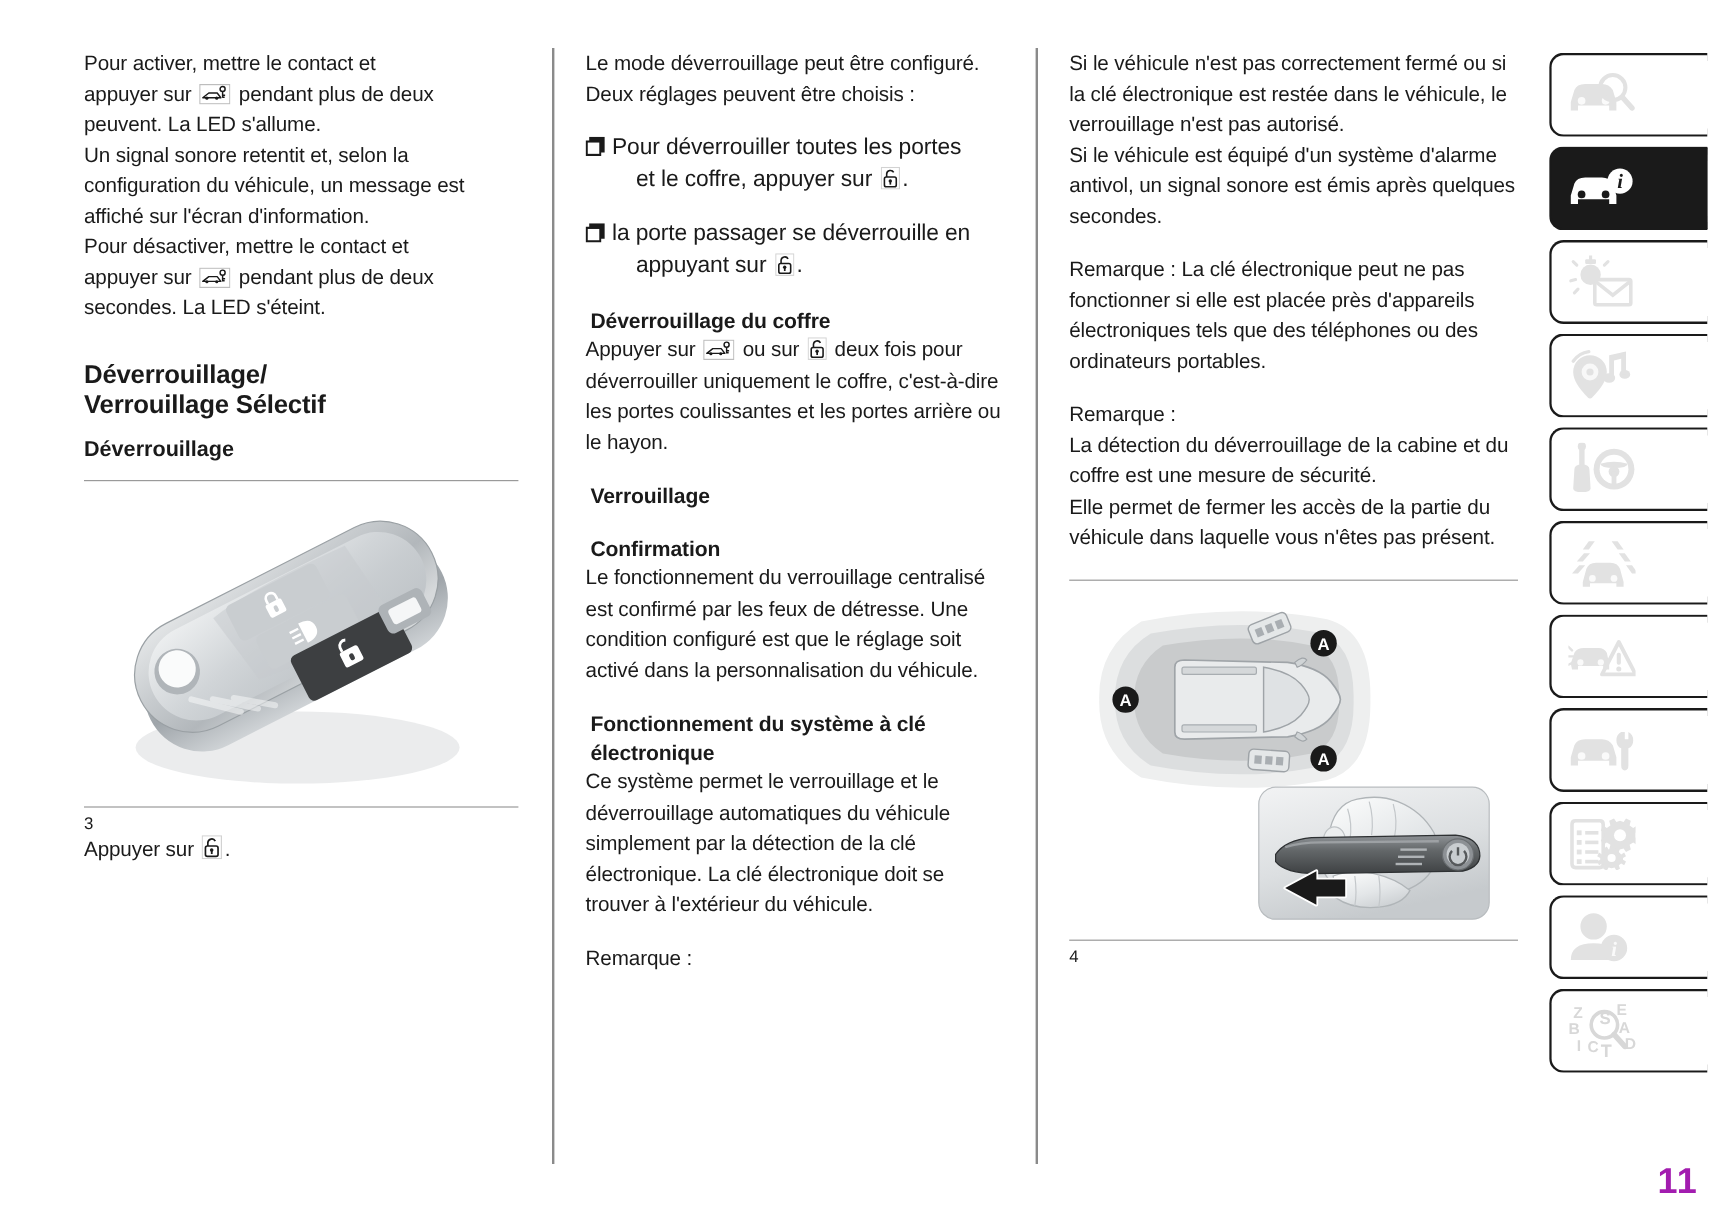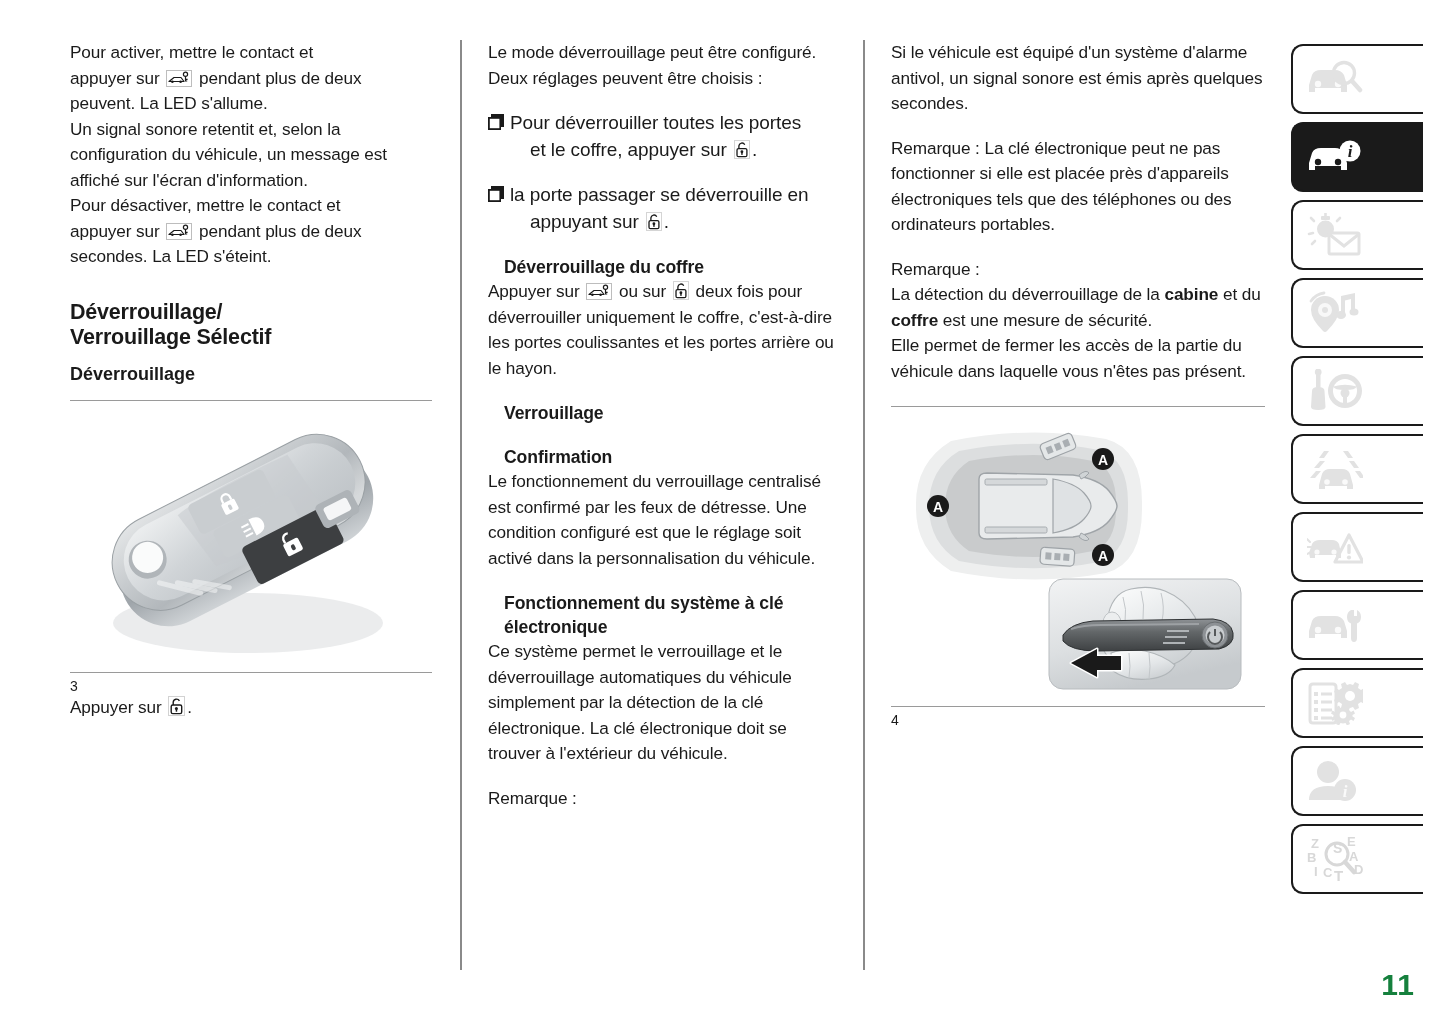--- a/index.html
+++ b/index.html
@@ -59,21 +59,21 @@
   h3.subtitle {
     font-size: 18px;
     font-weight: bold;
     line-height: 24px;
     margin: 12px 0 0 0;
   }
   h3.secthead {
     font-size: 17.6px;
     font-weight: bold;
     line-height: 24px;
-    margin: 20px 0 0 16px;
+    margin: 20px 0 0 4px;
     letter-spacing: -0.1px;
   }
 
   .rule {
     border: 0;
     border-top: 1.5px solid #9a9a9a;
     margin: 14px 0 0 0;
   }
   .rule-fig {
     border: 0;
@@ -151,24 +151,24 @@
   }
   .tab svg { display: block; }
 
   
   .pagenum {
     position: absolute;
     right: 30px;
     bottom: 16px;
     font-size: 30px;
     font-weight: bold;
-    color: #15803d;
+    color: #a21caf;
     letter-spacing: 1px;
   }
-  .bold { font-weight: bold; }
+  .bold { font-weight: normal; }
 </style>
 </head>
 <body>
 
 <div class="page">
 
   <div class="columns">
 
     <div class="col col-1">
 
@@ -405,20 +405,21 @@
         <span>électronique</span>
       </h3>
       <p>Ce système permet le verrouillage et le déverrouillage automatiques du véhicule simplement par la détection de la clé électronique. La clé électronique doit se trouver à l'extérieur du véhicule.</p>
 
       <p class="gap-para">Remarque :</p>
 
     </div>
 
     <div class="col col-3">
 
+      <p>Si le véhicule n'est pas correctement fermé ou si la clé électronique est restée dans le véhicule, le verrouillage n'est pas autorisé.</p>
       <p class="tight">Si le véhicule est équipé d'un système d'alarme antivol, un signal sonore est émis après quelques secondes.</p>
 
       <p class="gap-para">
         <span>Remarque :</span>
         <span>La clé électronique peut ne pas fonctionner si elle est placée près d'appareils électroniques tels que des téléphones ou des ordinateurs portables.</span>
       </p>
 
       <p class="gap-para">Remarque :</p>
       <p class="tight">
         <span>La détection du déverrouillage de la</span>

